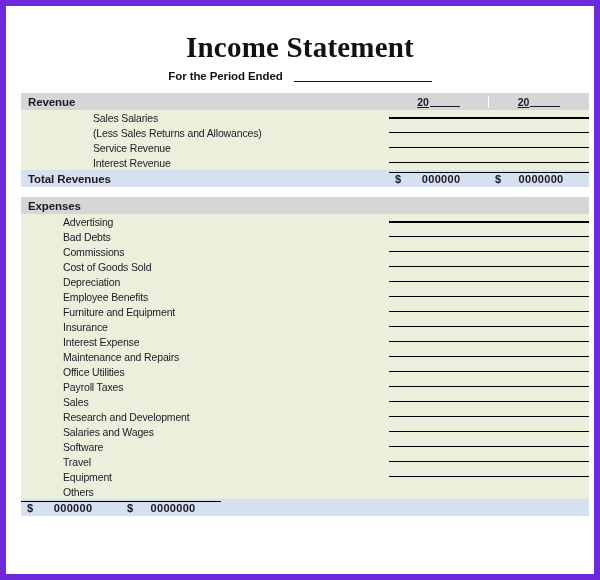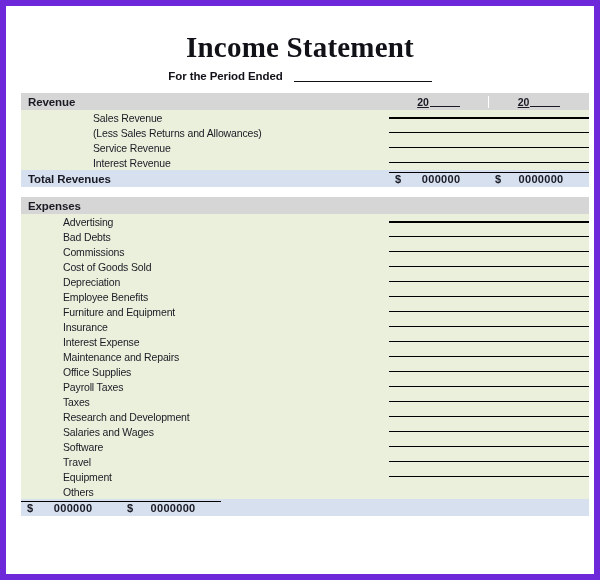--- a/index.html
+++ b/index.html
@@ -181,21 +181,21 @@
           <div class="cell col1">
             <span>20</span>
             <span class="year-blank"></span>
           </div>
           <div class="cell col2">
             <span>20</span>
             <span class="year-blank"></span>
           </div>
         </div>
         <div class="row item first">
-          <div class="label">Sales Revenue</div>
+          <div class="label">Sales Salaries</div>
           <div class="cell col1"></div>
           <div class="cell col2"></div>
         </div>
         <div class="row item">
           <div class="label">(Less Sales Returns and Allowances)</div>
           <div class="cell col1"></div>
           <div class="cell col2"></div>
         </div>
         <div class="row item">
           <div class="label">Service Revenue</div>
@@ -269,31 +269,31 @@
           <div class="label">Interest Expense</div>
           <div class="cell col1"></div>
           <div class="cell col2"></div>
         </div>
         <div class="row item">
           <div class="label">Maintenance and Repairs</div>
           <div class="cell col1"></div>
           <div class="cell col2"></div>
         </div>
         <div class="row item">
-          <div class="label">Office Supplies</div>
+          <div class="label">Office Utilities</div>
           <div class="cell col1"></div>
           <div class="cell col2"></div>
         </div>
         <div class="row item">
           <div class="label">Payroll Taxes</div>
           <div class="cell col1"></div>
           <div class="cell col2"></div>
         </div>
         <div class="row item">
-          <div class="label">Taxes</div>
+          <div class="label">Sales</div>
           <div class="cell col1"></div>
           <div class="cell col2"></div>
         </div>
         <div class="row item">
           <div class="label">Research and Development</div>
           <div class="cell col1"></div>
           <div class="cell col2"></div>
         </div>
         <div class="row item">
           <div class="label">Salaries and Wages</div>

